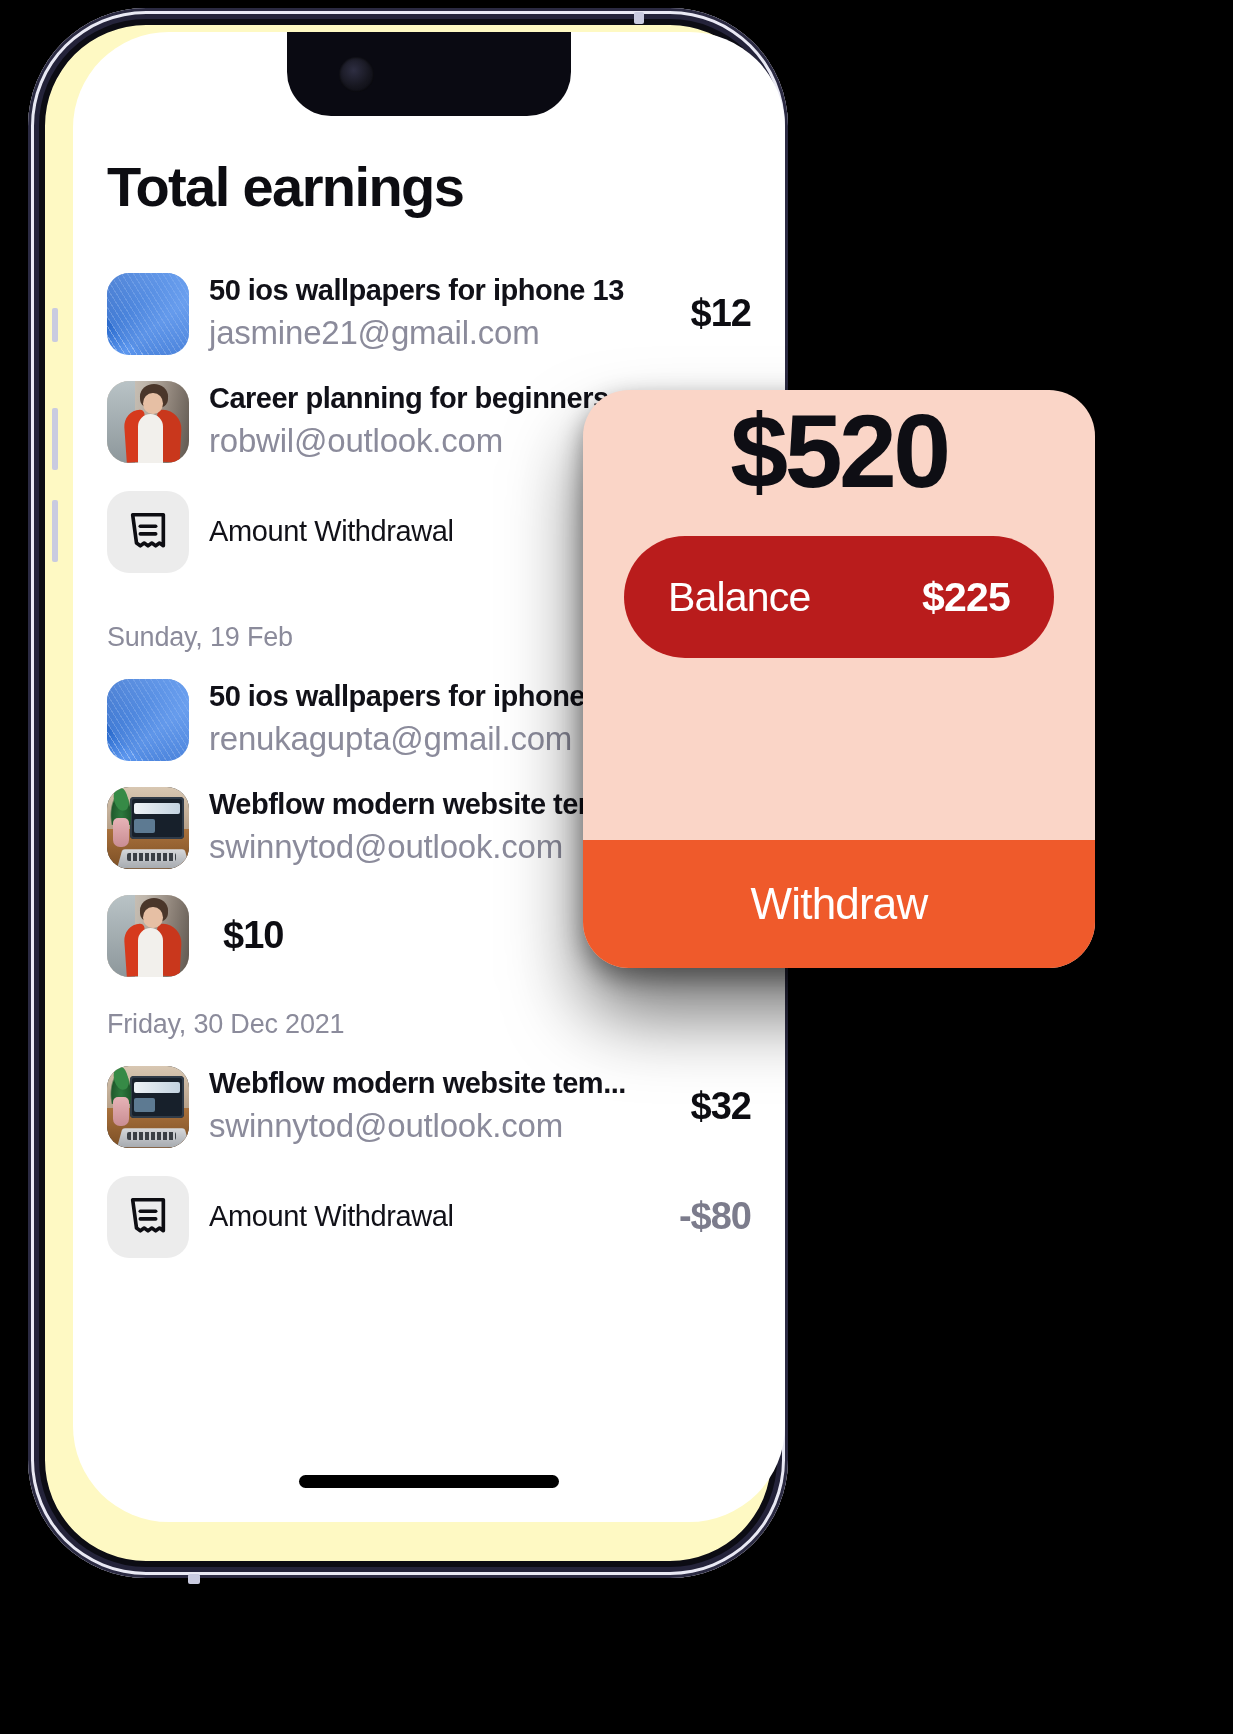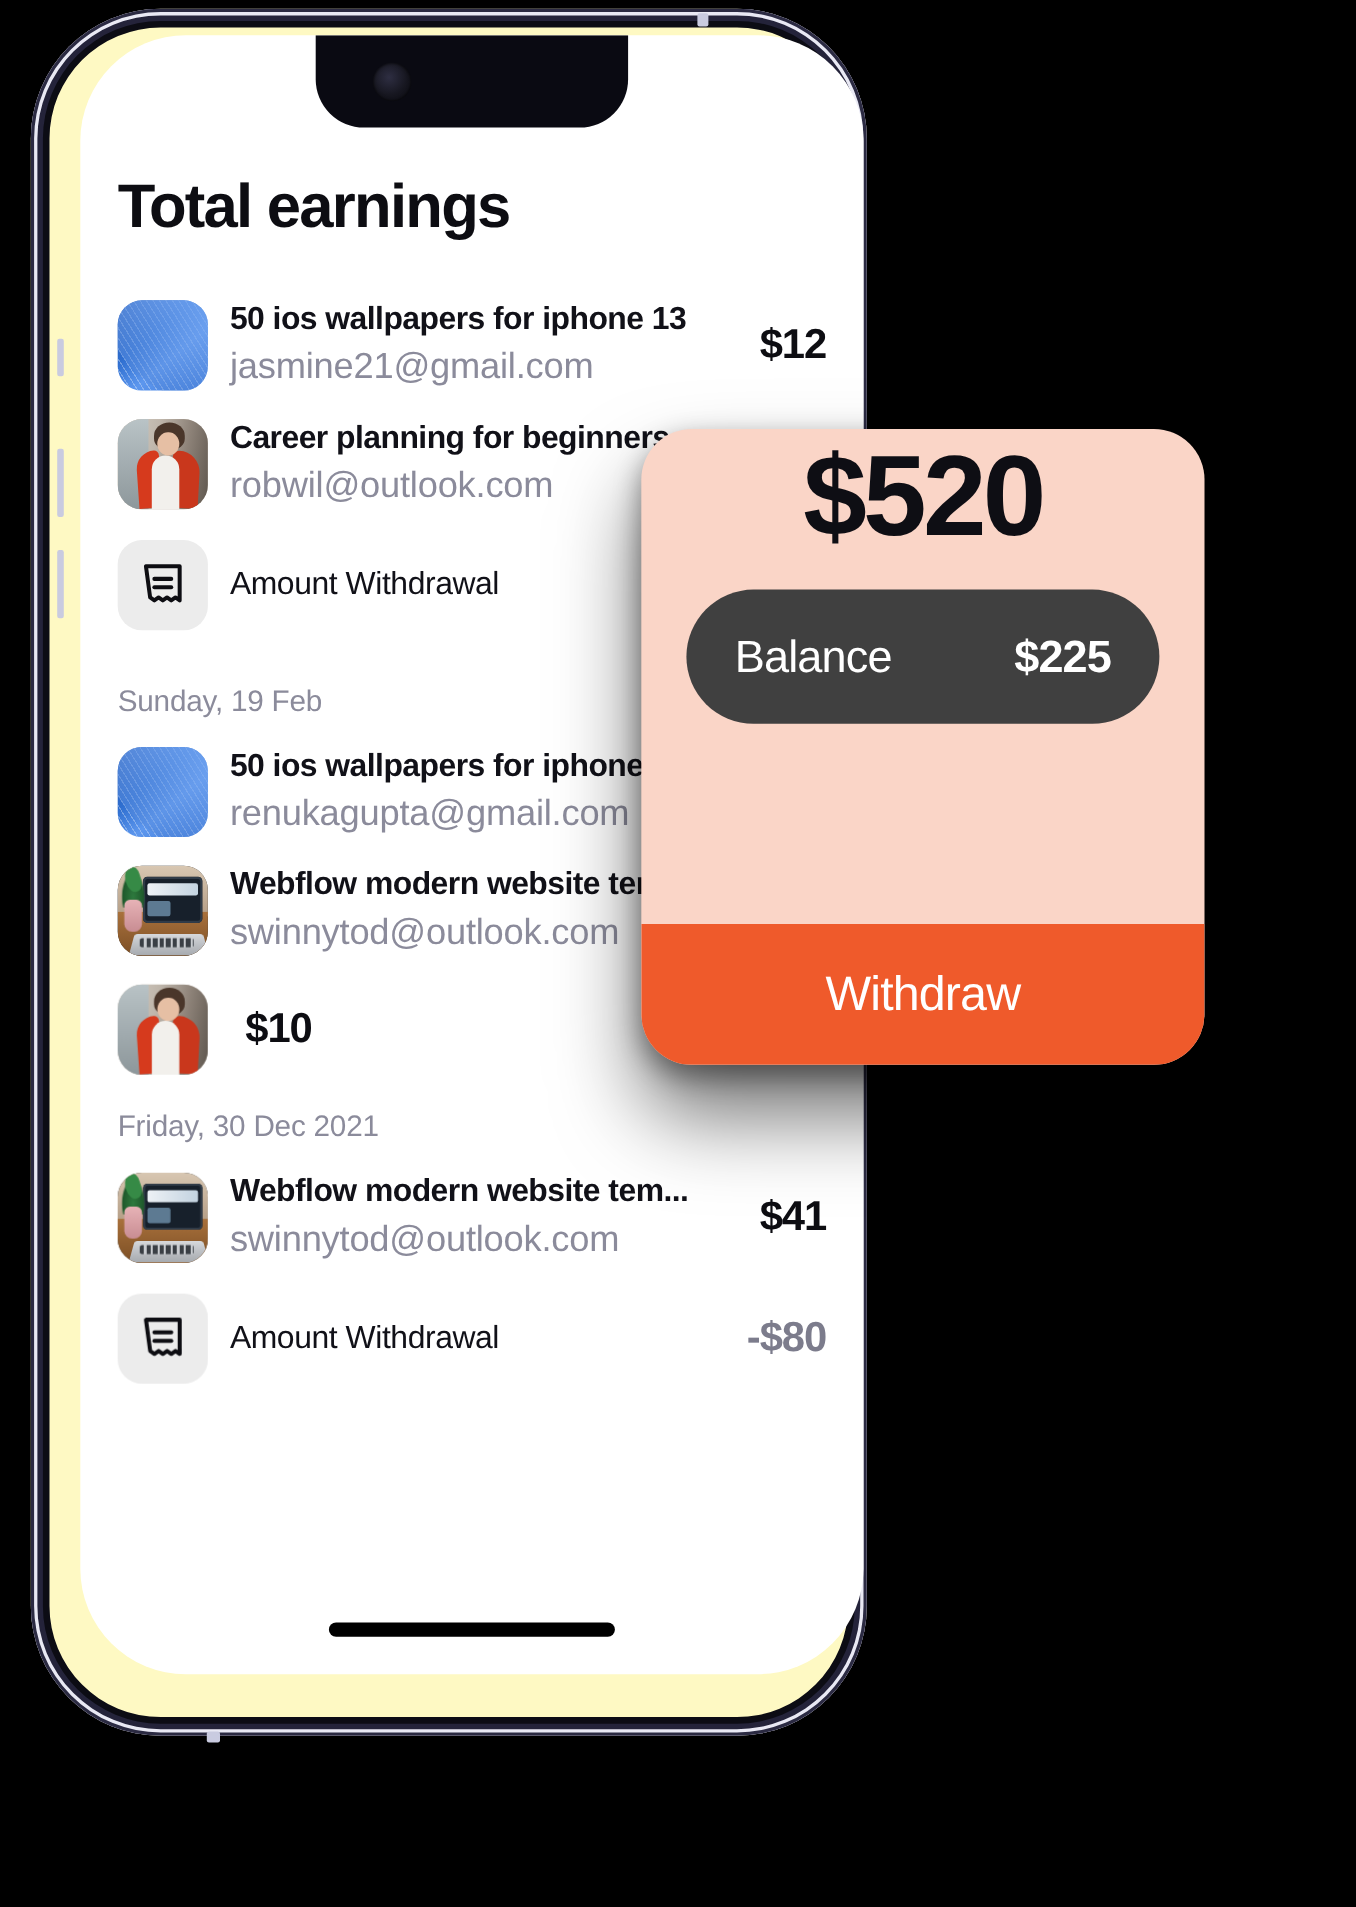--- a/index.html
+++ b/index.html
@@ -217,21 +217,21 @@
     font-size: 46px; font-weight: 700; color: #15151c;
     letter-spacing: -1px;
   }
   .earnings-amount {
     margin-top: 6px; text-align: center;
     font-size: 104px; font-weight: 700; color: #0e0e14;
     letter-spacing: -3.5px; line-height: 1.06;
   }
   .balance-pill {
     margin: 30px auto 0; width: 430px; height: 122px;
-    border-radius: 61px; background: #404040;
+    border-radius: 61px; background: #b91c1c;
     display: flex; align-items: center; justify-content: space-between;
     padding: 0 44px;
   }
   .balance-label { font-size: 41px; color:#ffffff; font-weight: 500; letter-spacing:-0.8px; }
   .balance-value { font-size: 41px; color:#ffffff; font-weight: 700; letter-spacing:-0.8px; }
   .withdraw-btn {
     position: absolute; left: 0; bottom: 0; width: 100%; height: 128px;
     background: #ef5a2b;
     display: flex; align-items: center; justify-content: center;
     font-size: 44px; color: #ffffff; font-weight: 500; letter-spacing: -0.8px;
@@ -358,21 +358,21 @@
               <div class="laptop-screen"></div>
                 <div class="laptop-base"></div>
               <div class="keys"></div>
                 <div class="plant"></div>
                 <div class="cup"></div>
             </div>
             <div class="txn-text">
               <div class="txn-title">Webflow modern website tem...</div>
               <div class="txn-sub">swinnytod@outlook.com</div>
             </div>
-            <div class="txn-amount">$41</div>
+            <div class="txn-amount">$32</div>
           </div>
 
           <div class="txn-row compact">
             <div class="thumb thumb-receipt">
               <svg viewBox="0 0 24 24" fill="none" stroke="#0d0d12" stroke-width="1.9" stroke-linecap="round" stroke-linejoin="round">
                 <path d="M4 3h16v16.2l-2 -1.4l-2 1.4l-2 -1.4l-2 1.4l-2 -1.4l-2 1.4l-2 -1.4z"></path>
                 <line x1="8" y1="9" x2="16" y2="9"></line>
                 <line x1="8" y1="13" x2="16" y2="13"></line>
               </svg>
             </div>

